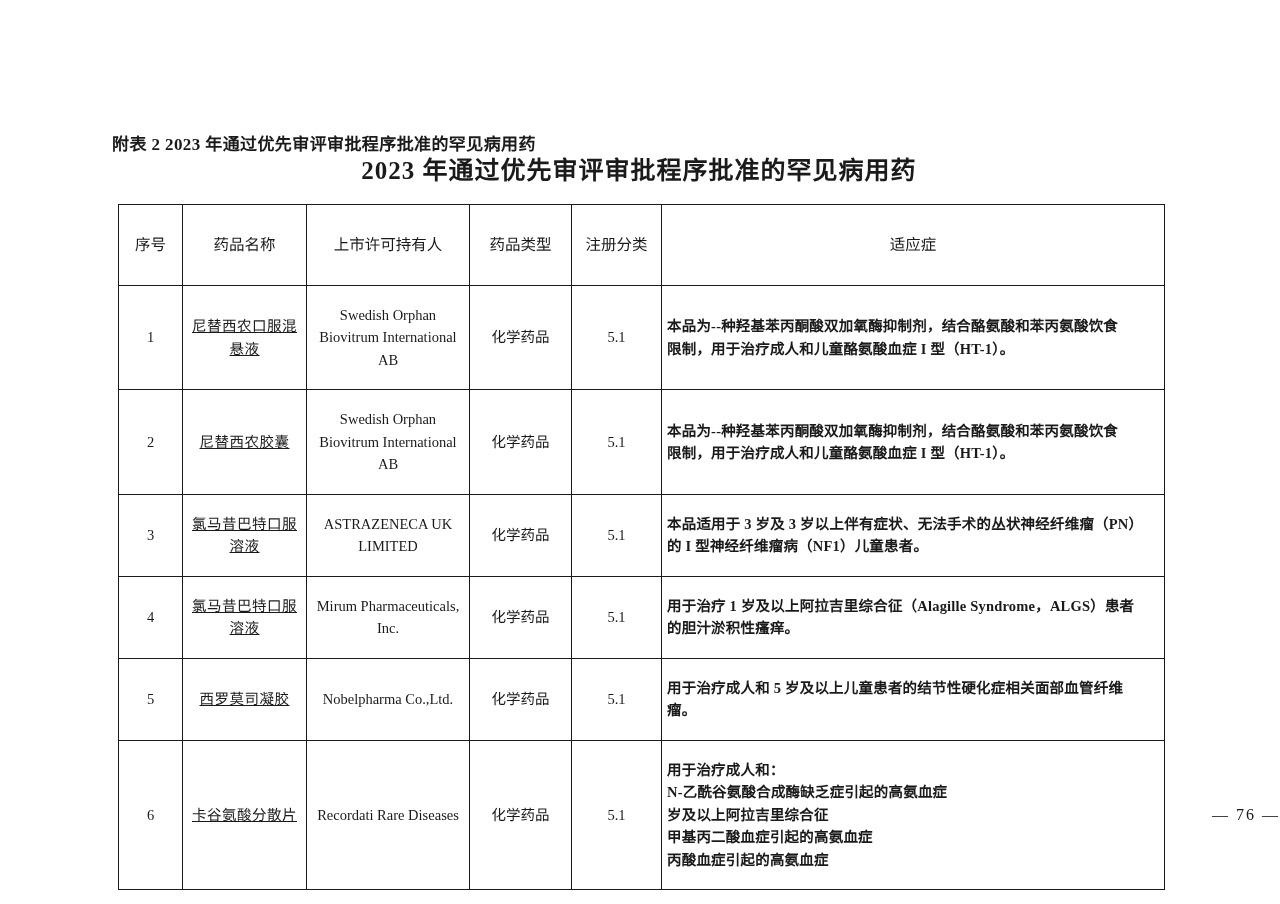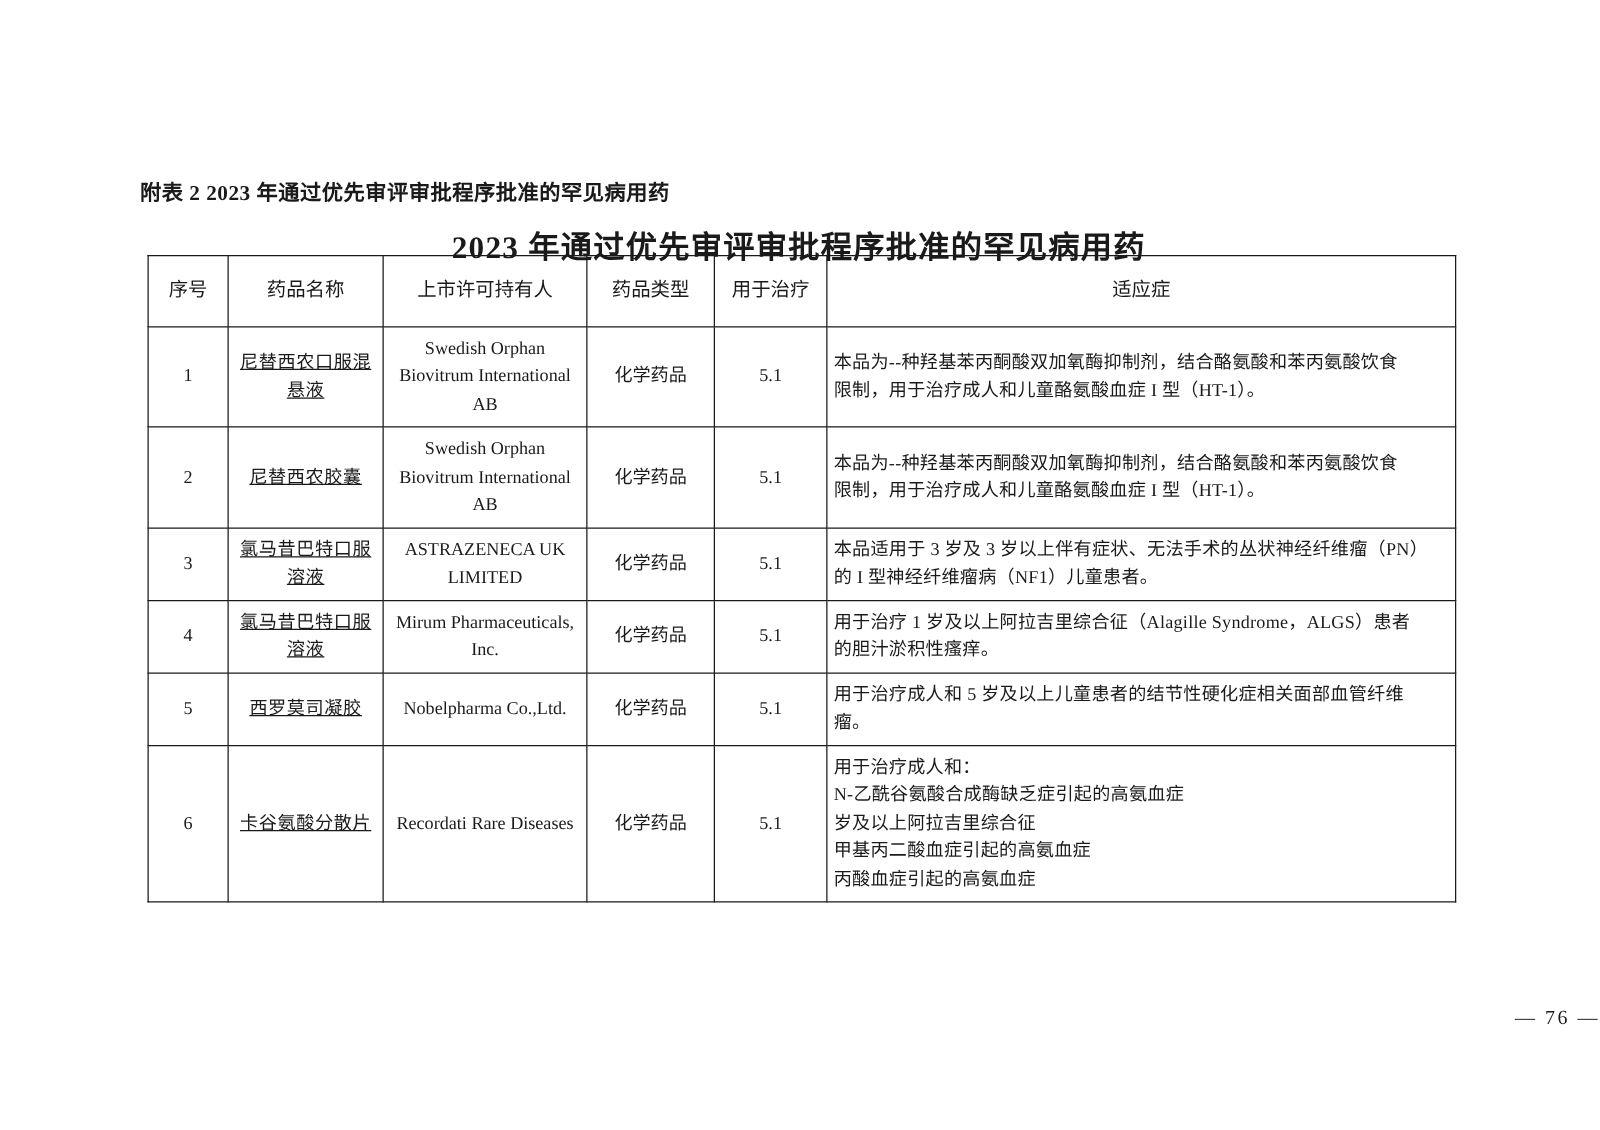--- a/index.html
+++ b/index.html
@@ -19,51 +19,51 @@
     position: absolute;
     left: 0;
     top: 0;
     width: 1280px;
     height: 904px;
     background: #fff;
   }
   .caption {
     position: absolute;
     left: 112px;
-    top: 140px;
+    top: 130px;
     font-size: 17px;
     font-weight: bold;
     letter-spacing: 0.4px;
     white-space: nowrap;
   }
   .doc-title {
     position: absolute;
     left: 112px;
-    top: 177px;
+    top: 150px;
     width: 1054px;
     text-align: center;
     font-size: 25px;
     font-weight: bold;
     letter-spacing: 1px;
   }
   .table-wrap {
     position: absolute;
     left: 118px;
     top: 204px;
     width: 1046px;
   }
   table.drug-table {
     border-collapse: collapse;
     width: 1046px;
     table-layout: fixed;
   }
   table.drug-table th,
   table.drug-table td {
     border: 1px solid #1a1a1a;
-    padding: 6px 5px;
+    padding: 18px 5px;
     font-size: 14.5px;
     line-height: 1.55;
     vertical-align: middle;
   }
   table.drug-table th {
     text-align: center;
     font-weight: normal;
     font-size: 15.5px;
     height: 44px;
   }
@@ -84,21 +84,21 @@
   }
   td.holder {
     text-align: center;
     font-family: "Liberation Serif", "DejaVu Serif", serif;
     line-height: 1.6;
   }
   td.ind {
     text-align: left;
     letter-spacing: 0.2px;
   }
-  td.ind .ind-line { display: block; }
+  td.ind .ind-line { display: block; font-weight: bold; }
   .footer {
     position: absolute;
     left: 0;
     top: 806px;
     width: 1280px;
     text-align: right;
     font-size: 16px;
     letter-spacing: 2px;
   }
 </style>
@@ -120,21 +120,21 @@
         <col class="c-type">
         <col class="c-reg">
         <col class="c-ind">
       </colgroup>
       <thead>
         <tr>
           <th>序号</th>
           <th>药品名称</th>
           <th>上市许可持有人</th>
           <th>药品类型</th>
-          <th>用于治疗</th>
+          <th>注册分类</th>
           <th>适应症</th>
         </tr>
       </thead>
       <tbody>
         <tr>
           <td class="no">1</td>
           <td class="name">尼替西农口服混悬液</td>
           <td class="holder">Swedish Orphan Biovitrum International AB</td>
           <td class="type">化学药品</td>
           <td class="reg">5.1</td>

